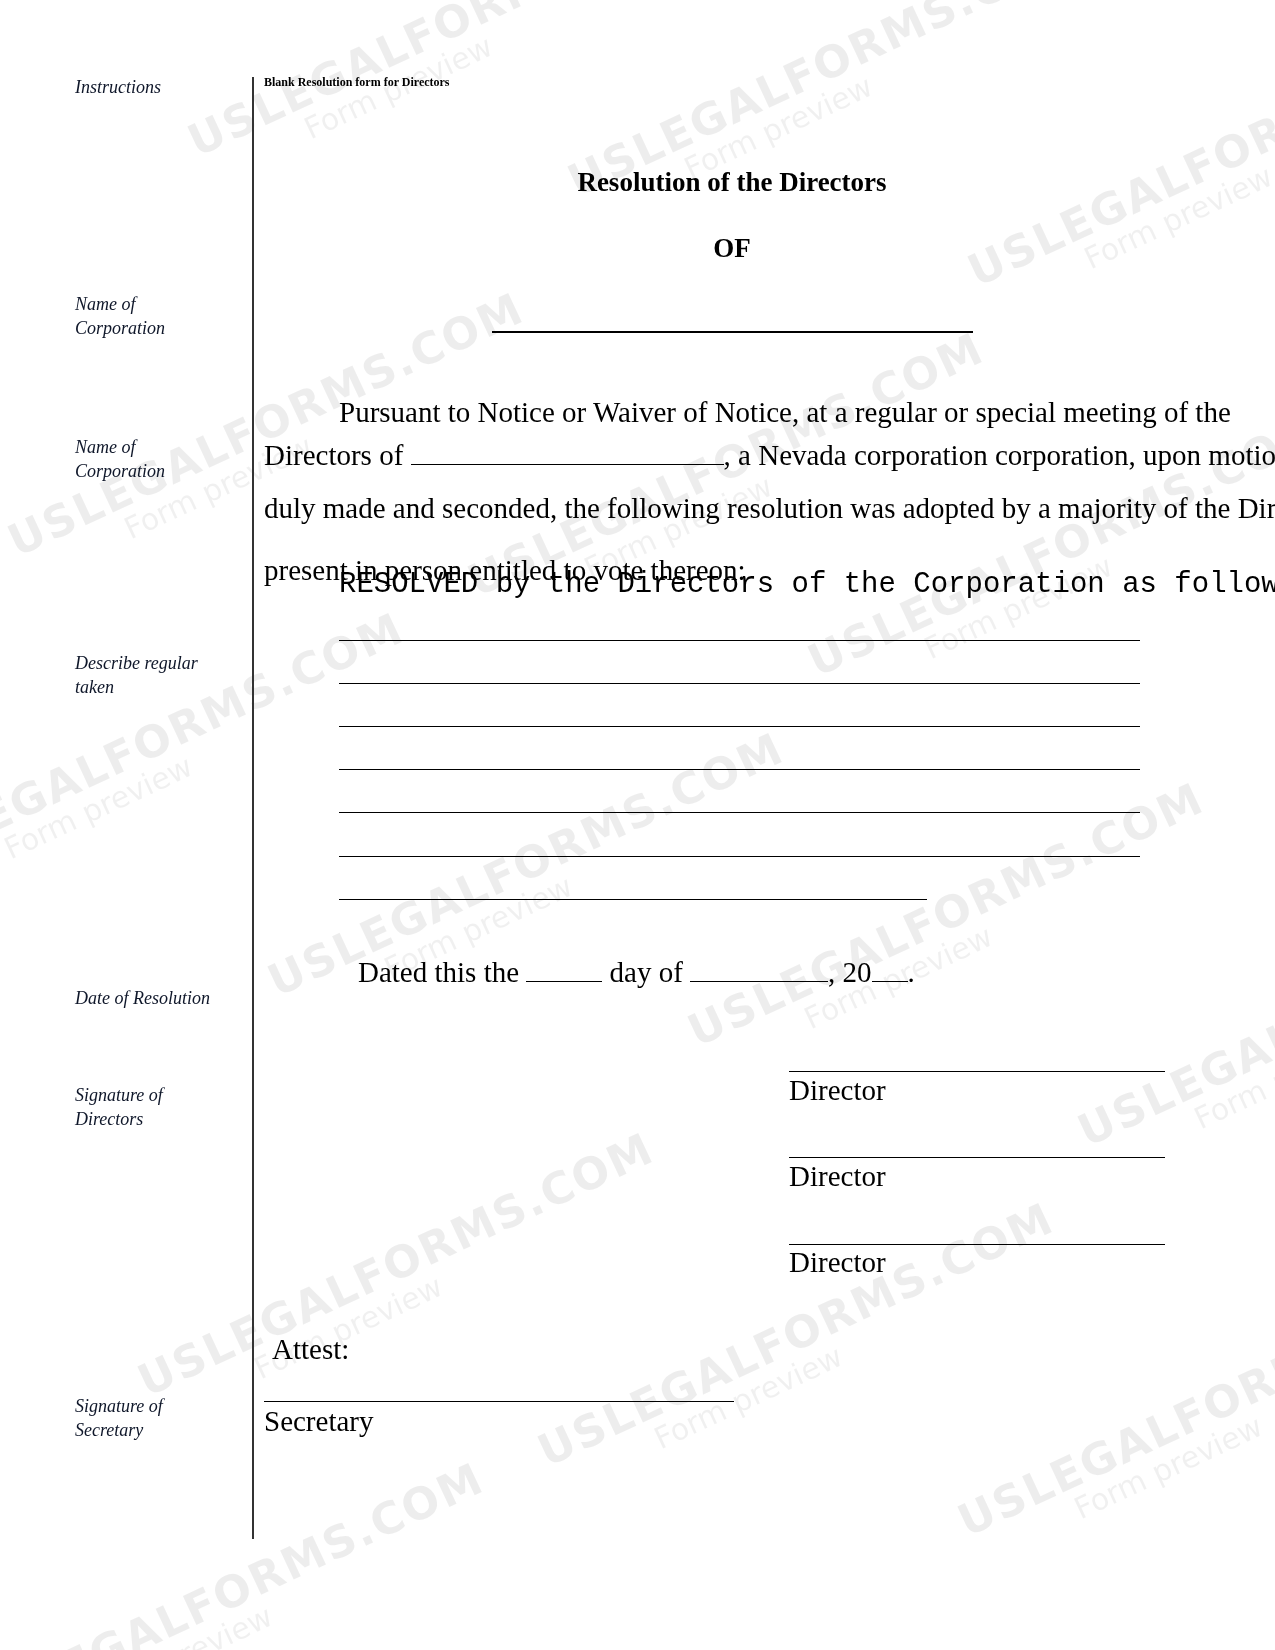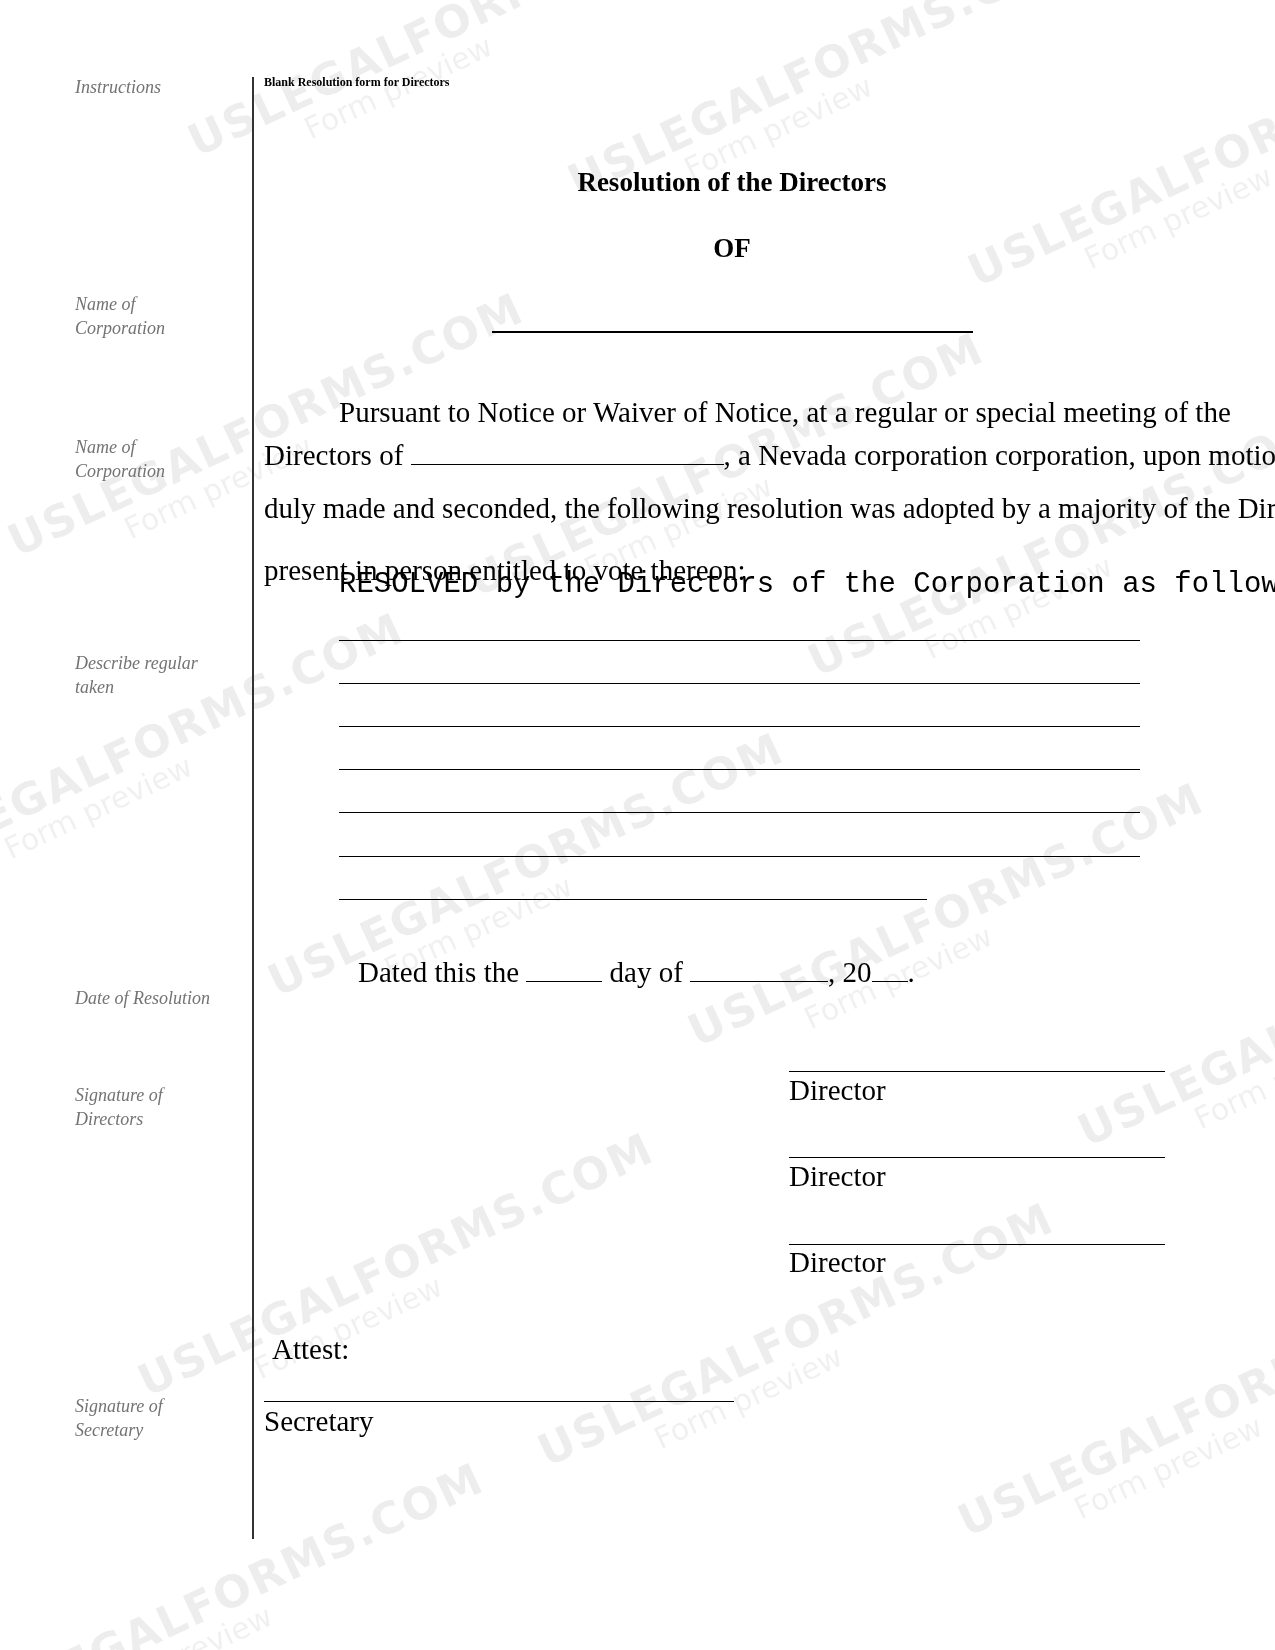--- a/index.html
+++ b/index.html
@@ -1,19 +1,19 @@
 <!DOCTYPE html>
 <html><head>
 <meta charset="utf-8">
 <style>
   html, body { margin: 0; padding: 0; background: #ffffff; }
   body { width: 1275px; height: 1650px; position: relative; overflow: hidden;
          font-family: "Liberation Serif", "DejaVu Serif", serif; color: #000; }
   .abs { position: absolute; white-space: nowrap; }
-  .label { position: absolute; font-style: italic; font-size: 18px; line-height: 24px; color: #737373; white-space: pre-line; }
+  .label { position: absolute; font-style: italic; font-size: 18px; line-height: 24px; color: #0f172a; white-space: pre-line; }
   .vrule { position: absolute; left: 252px; top: 77px; width: 2px; height: 1462px; background: #333; }
   .body-text { font-size: 29px; }
   .hline { position: absolute; height: 0; border-top: 1.5px solid #000; }
   .wm { position: absolute; transform: rotate(-25deg); transform-origin: left top; pointer-events: none;
         font-family: "DejaVu Sans", sans-serif; white-space: nowrap; }
   .wm .big { font-size: 44px; font-weight: bold; color: rgba(0,0,0,0.07); letter-spacing: 2px; }
   .wm .small { font-size: 30px; color: rgba(0,0,0,0.06); margin-left: 110px; display: block; margin-top: -6px; }
   .blank { display: inline-block; border-bottom: 1.5px solid #000; height: 22px; vertical-align: baseline; }
 </style>
 </head>

